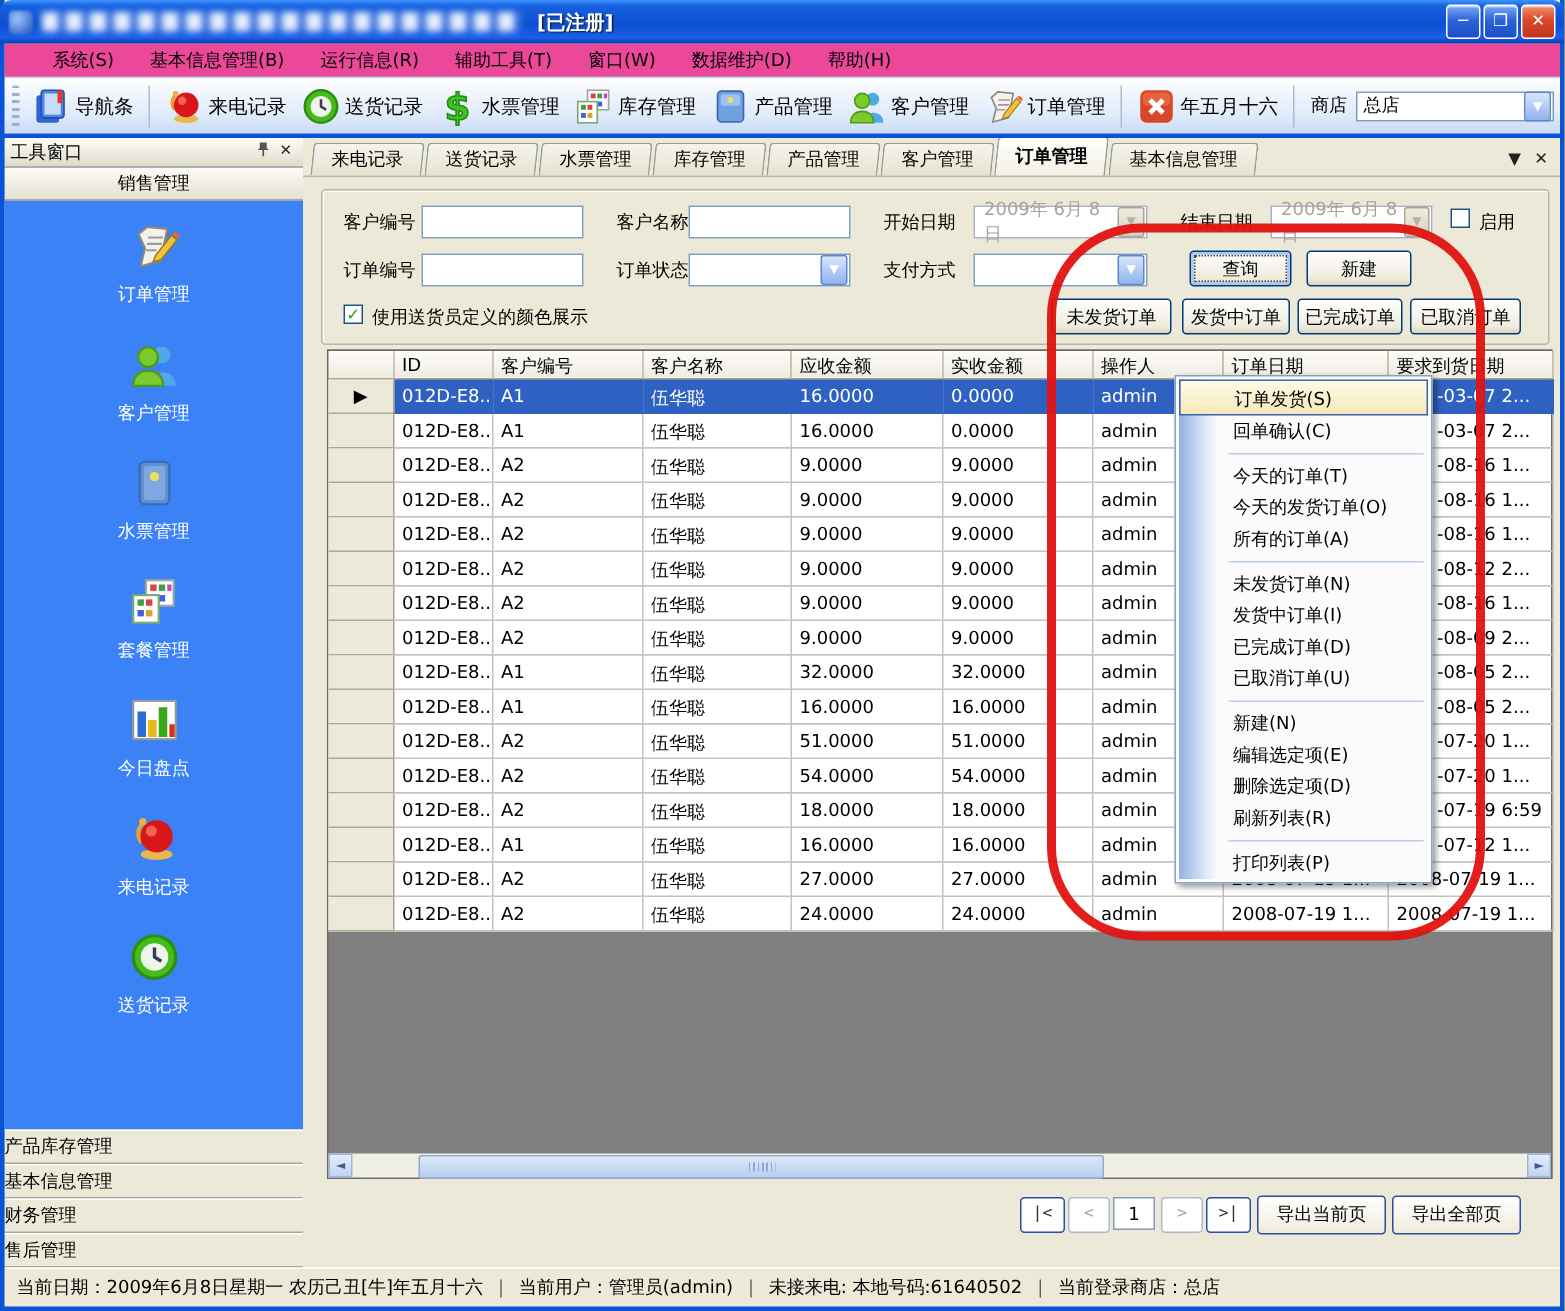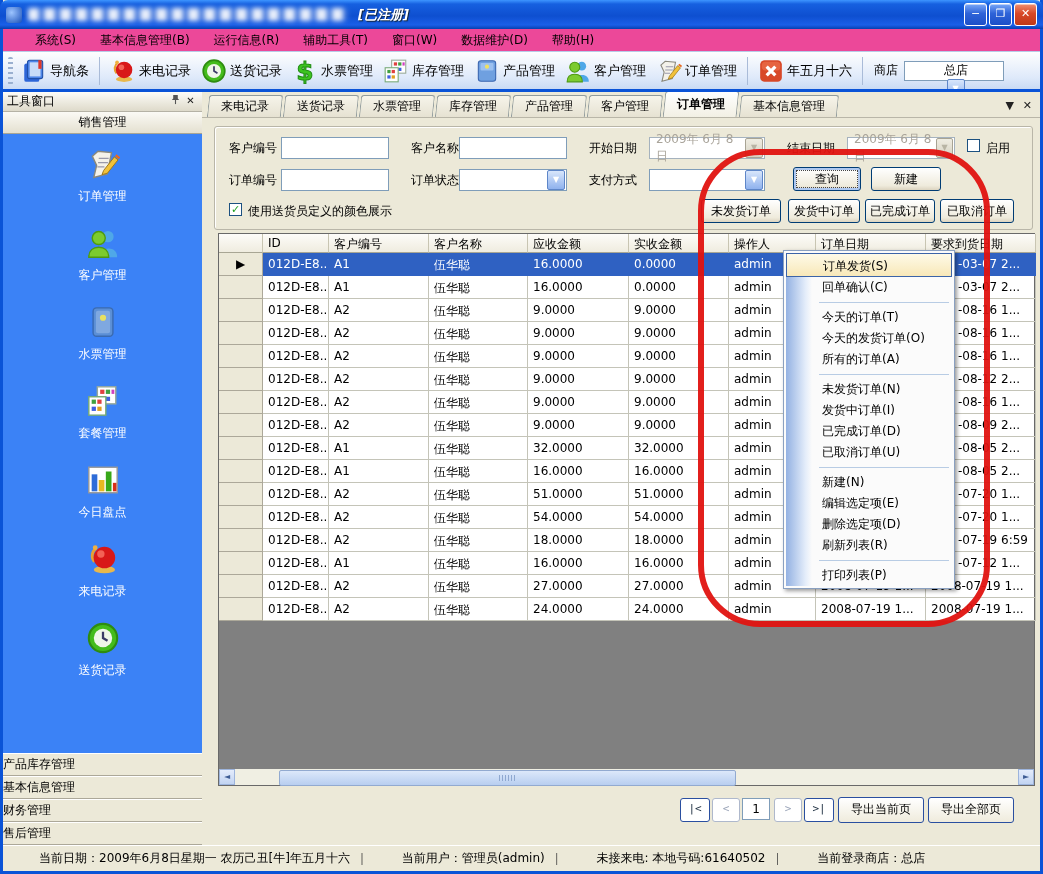--- a/index.html
+++ b/index.html
@@ -2,41 +2,41 @@
 <html><head>
 <meta charset="utf-8">
 <style>
   html,body{margin:0;padding:0;background:#555;font-family:"DejaVu Sans","Liberation Sans",sans-serif;}
   #app{position:relative;width:1043px;height:874px;background:#ECE9D8;overflow:hidden;font-size:12px;color:#000;}
   .winborder{position:absolute;background:#0A53D7;z-index:5;}
   #bl{left:0;top:0;width:3px;height:874px}#br{right:0;top:0;width:3px;height:874px}#bb{left:0;bottom:0;width:1043px;height:3px}
   
   #titlebar{position:absolute;left:0;top:0;width:1043px;height:29px;z-index:6;
     background:linear-gradient(180deg,#3D95FF 0%,#1660E0 14%,#0E4FD0 55%,#1A5FE8 86%,#0640B0 100%);
-    border-radius:8px 8px 0 0;display:flex;align-items:center;padding:0 6px;box-sizing:border-box;font-style:italic;}
+    border-radius:8px 8px 0 0;display:flex;align-items:center;padding:0 6px;box-sizing:border-box;}
   #app-logo{width:16px;height:16px;border-radius:3px;background:radial-gradient(circle at 35% 35%,#9CC4FF,#1A50B8);filter:blur(.6px);margin-right:6px;}
   .blur-title{width:320px;height:13px;filter:blur(2.6px);border-radius:2px;
     background:repeating-linear-gradient(90deg,rgba(255,255,255,.9) 0 11px,rgba(255,255,255,.15) 11px 16px);}
   #title-registered{color:#fff;font-weight:bold;font-size:13px;margin-left:10px;text-shadow:1px 1px 1px #123;}
   #winbtns{margin-left:auto;display:flex;gap:2px;}
   .winbtn{width:21px;height:21px;border-radius:3px;border:1px solid #fff;color:#fff;font-size:11px;line-height:19px;text-align:center;
     background:linear-gradient(180deg,#7AA8F8,#2E63D8 45%,#1C4FC8);box-shadow:inset 0 1px 0 rgba(255,255,255,.5);cursor:pointer;font-weight:bold;}
   .winbtn.close{background:linear-gradient(180deg,#F09070,#D84828 45%,#C03818);}
   
   #menubar{position:absolute;left:3px;top:29px;width:1037px;height:23px;background:#ec4899;display:flex;align-items:center;padding-left:20px;box-sizing:border-box;border-bottom:1px solid #B8CBE8;}
   .menu-item{padding:2px 12px;cursor:default;}
   #toolbar{position:absolute;left:3px;top:52px;width:1037px;height:37px;background:linear-gradient(180deg,#FEFEFE,#DEE9FA 70%,#C9DAF4);display:flex;align-items:center;padding-left:2px;box-sizing:border-box;}
   #tb-grip{width:5px;height:28px;margin:0 3px;background:repeating-linear-gradient(180deg,#9AB0D0 0 2px,transparent 2px 5px);border-radius:2px;}
   .tb-item{display:flex;align-items:center;gap:3px;padding:3px 5px;border-radius:3px;cursor:pointer;}
   .tb-icon{width:26px;height:26px;display:inline-block;}
   .tb-icon svg{width:26px;height:26px;}
   .tb-label{font-size:13px;}
   .tb-sep{width:1px;height:28px;background:#A9BBD8;margin:0 5px;}
   #shop-box{display:flex;align-items:center;gap:6px;margin-left:6px;}
-  #shop-combo{width:100px;height:20px;background:#fff;border:1px solid #7F9DB9;display:flex;align-items:center;justify-content:space-between;padding-left:4px;box-sizing:border-box;cursor:pointer;flex-direction:column;}
+  #shop-combo{width:132px;height:20px;background:#fff;border:1px solid #7F9DB9;display:flex;align-items:center;justify-content:space-between;padding-left:4px;box-sizing:border-box;cursor:pointer;}
   #tb-blue-strip{position:absolute;left:0px;top:89px;width:1043px;height:3px;background:#0A53D7;z-index:4;}
   
   #sidebar{position:absolute;left:3px;top:92px;width:199px;height:753px;background:#3b82f6;z-index:2;}
   #tw-caption{position:absolute;left:0;top:0;width:100%;height:20px;background:linear-gradient(180deg,#FDFCF8,#DEDACA);border-bottom:1px solid #B5B2A5;display:flex;align-items:center;padding:0 4px;box-sizing:border-box;}
   #tw-caption .cap-title{flex:1;}
   .cap-btn{width:15px;height:15px;text-align:center;line-height:14px;font-size:10px;cursor:pointer;color:#222;}
   #tw-group-header{position:absolute;left:0;top:20px;width:100%;height:21px;background:linear-gradient(180deg,#FBFAF5,#E4E0D0);border-bottom:1px solid #A8A595;text-align:center;line-height:21px;cursor:pointer;}
   #tw-items{position:absolute;left:0;top:41px;width:100%;height:624px;display:flex;flex-direction:column;align-items:center;padding-top:14px;gap:21px;box-sizing:border-box;overflow:hidden;}
   .tw-item{display:flex;flex-direction:column;align-items:center;gap:4px;cursor:pointer;}
   .tw-item svg{width:34px;height:34px;}
@@ -77,21 +77,21 @@
   #sb-thumb::after{content:"";position:absolute;left:50%;top:4px;width:18px;height:6px;margin-left:-9px;background:repeating-linear-gradient(90deg,#8FA8D0 0 1px,transparent 1px 3px);}
   
   #pagebar{position:absolute;left:202px;top:797px;width:838px;height:26px;z-index:2;}
   #page-summary{position:absolute;left:128px;top:5px;width:340px;text-align:right;}
   .pg-btn{position:absolute;top:1px;height:22px;border:1px solid #2A4FA0;border-radius:3px;background:#fff;text-align:center;line-height:20px;cursor:pointer;font-family:"DejaVu Sans Mono",monospace;font-size:11px;color:#234;}
   .pg-btn.dis{border-color:#AEB8CC;color:#9AA4B8;}
   #page-input{position:absolute;left:540px;top:1px;width:28px;height:22px;border:1px solid #7F9DB9;background:#fff;text-align:center;line-height:20px;box-sizing:border-box;}
   .pg-export{position:absolute;top:0px;height:24px;border:1px solid #2A4FA0;border-radius:3px;background:linear-gradient(180deg,#FFFFFF,#EFEBDC);text-align:center;line-height:22px;cursor:pointer;}
   
   #statusbar{position:absolute;left:3px;top:845px;width:1037px;height:26px;background:#ECE9D8;border-top:1px solid #fff;display:flex;align-items:center;padding-left:8px;box-sizing:border-box;z-index:2;}
-  .sb-seg{margin-right:6px;margin-left:28px;}
+  .sb-seg{margin-right:6px;}
   .sb-sep{margin-right:6px;color:#333;}
   
   #ctxmenu{position:absolute;left:783px;top:250px;width:172px;background:#FBFBFB;border:1px solid #8AA0C0;box-shadow:2px 2px 4px rgba(0,0,0,.4);z-index:50;padding:2px;box-sizing:border-box;}
   #ctxmenu::before{content:"";position:absolute;left:2px;top:2px;bottom:2px;width:26px;background:linear-gradient(90deg,#93B1E2,#E4EDFA 75%,#FBFBFB);}
   .ctx-item{position:relative;height:21px;line-height:21px;padding-left:36px;cursor:pointer;white-space:nowrap;}
   .ctx-item.hl{height:24px;line-height:24px;background:linear-gradient(180deg,#FEFAE8,#F8E8B8);border:1px solid #3C64A8;box-sizing:border-box;}
   .ctx-sep{position:relative;height:9px;}
   .ctx-sep::after{content:"";position:absolute;left:33px;right:3px;top:4px;height:1px;background:#B8CCE4;}
   
   #annotation{position:absolute;left:698px;top:149px;width:292px;height:478px;border:6px solid #E01310;border-radius:62px;z-index:60;pointer-events:none;opacity:.95;box-sizing:border-box;}

